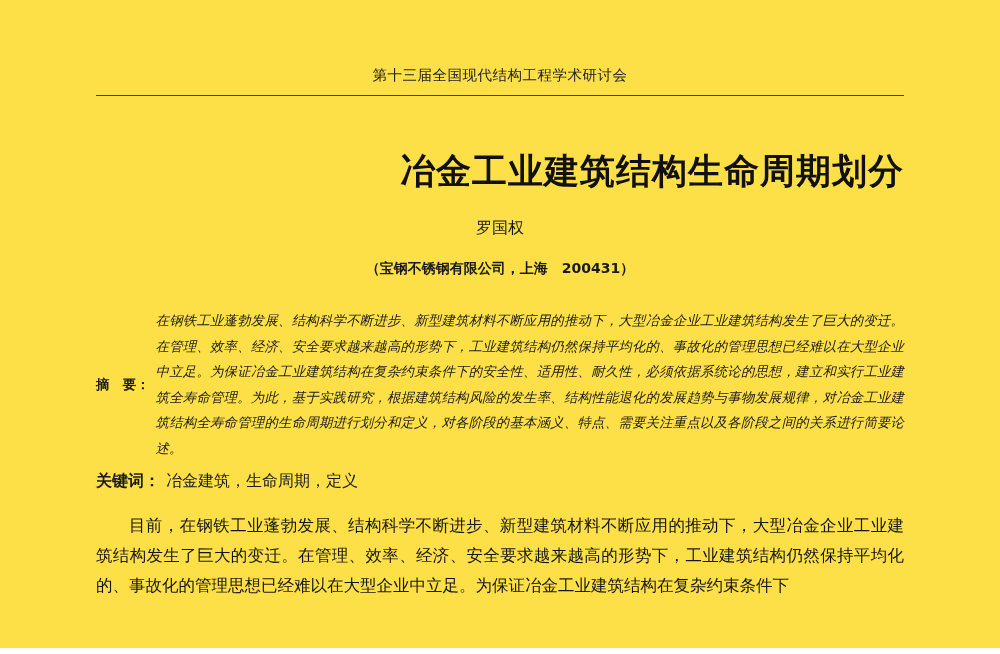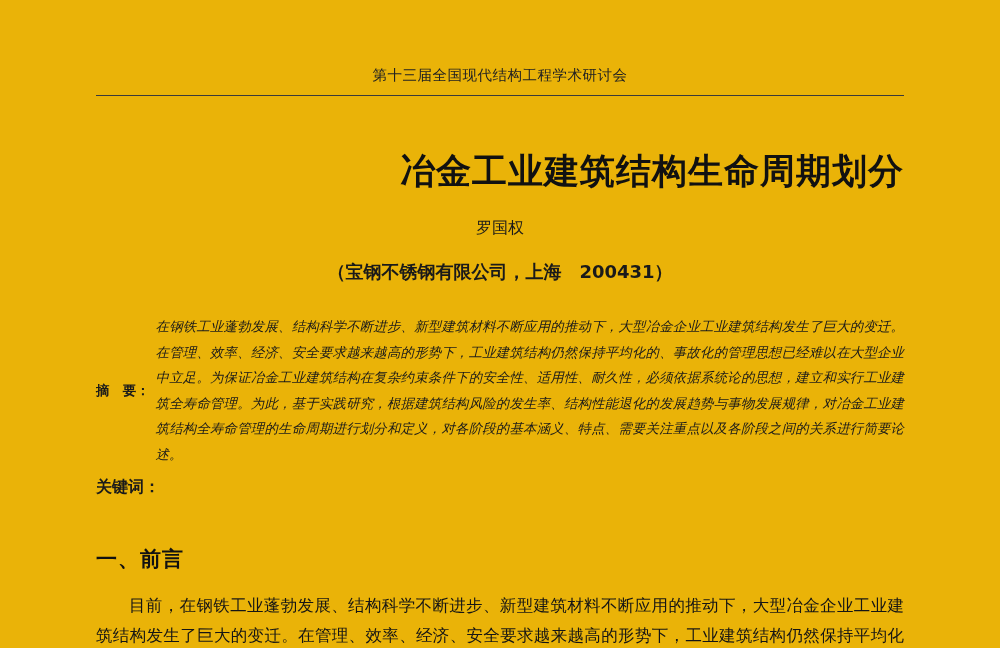--- a/index.html
+++ b/index.html
@@ -11,21 +11,21 @@
     width: 1000px;
     height: 654px;
     overflow: hidden;
     font-family: "Liberation Serif", "DejaVu Serif", serif;
     color: #1a1a1a;
   }
   .page {
     position: relative;
     width: 1000px;
     height: 654px;
-    background: #eab308;
+    background: #fde047;
     box-sizing: border-box;
     padding: 0 96px;
   }
   .running-head {
     text-align: center;
     font-size: 14.5px;
     letter-spacing: 0.5px;
     padding-top: 66px;
     color: #222;
     font-family: "DejaVu Sans", "Liberation Sans", sans-serif;
@@ -47,21 +47,21 @@
   }
   .authors {
     text-align: center;
     font-size: 16px;
     margin-top: 16px;
     color: #1a1a1a;
     font-family: "DejaVu Sans", "Liberation Sans", sans-serif;
   }
   .affiliation {
     text-align: center;
-    font-size: 18px;
+    font-size: 14px;
     font-weight: 700;
     margin-top: 21px;
     color: #1a1a1a;
     font-family: "DejaVu Sans", "Liberation Sans", sans-serif;
   }
   .abstract-block {
     margin-top: 30px;
     font-size: 13.4px;
     line-height: 25.5px;
     color: #1a1a1a;
@@ -137,21 +137,21 @@
 
   <div class="affiliation">（宝钢不锈钢有限公司，上海　200431）</div>
 
   <div class="abstract-block">
     <div class="abstract-row">
       <span class="abstract-label">摘　要：</span>
       <span class="abstract-body">在钢铁工业蓬勃发展、结构科学不断进步、新型建筑材料不断应用的推动下，大型冶金企业工业建筑结构发生了巨大的变迁。在管理、效率、经济、安全要求越来越高的形势下，工业建筑结构仍然保持平均化的、事故化的管理思想已经难以在大型企业中立足。为保证冶金工业建筑结构在复杂约束条件下的安全性、适用性、耐久性，必须依据系统论的思想，建立和实行工业建筑全寿命管理。为此，基于实践研究，根据建筑结构风险的发生率、结构性能退化的发展趋势与事物发展规律，对冶金工业建筑结构全寿命管理的生命周期进行划分和定义，对各阶段的基本涵义、特点、需要关注重点以及各阶段之间的关系进行简要论述。</span>
     </div>
     <div class="keywords-row">
       <span class="keywords-label">关键词：</span>
+      <span>冶金建筑，生命周期，定义</span>
     </div>
   </div>
 
-  <h2 class="section-heading">一、前言</h2>
 
   <p class="body-para">目前，在钢铁工业蓬勃发展、结构科学不断进步、新型建筑材料不断应用的推动下，大型冶金企业工业建筑结构发生了巨大的变迁。在管理、效率、经济、安全要求越来越高的形势下，工业建筑结构仍然保持平均化的、事故化的管理思想已经难以在大型企业中立足。为保证冶金工业建筑结构在复杂约束条件下</p>
 
   <div class="clip-bottom"></div>
 </div>
 
 </body></html>

